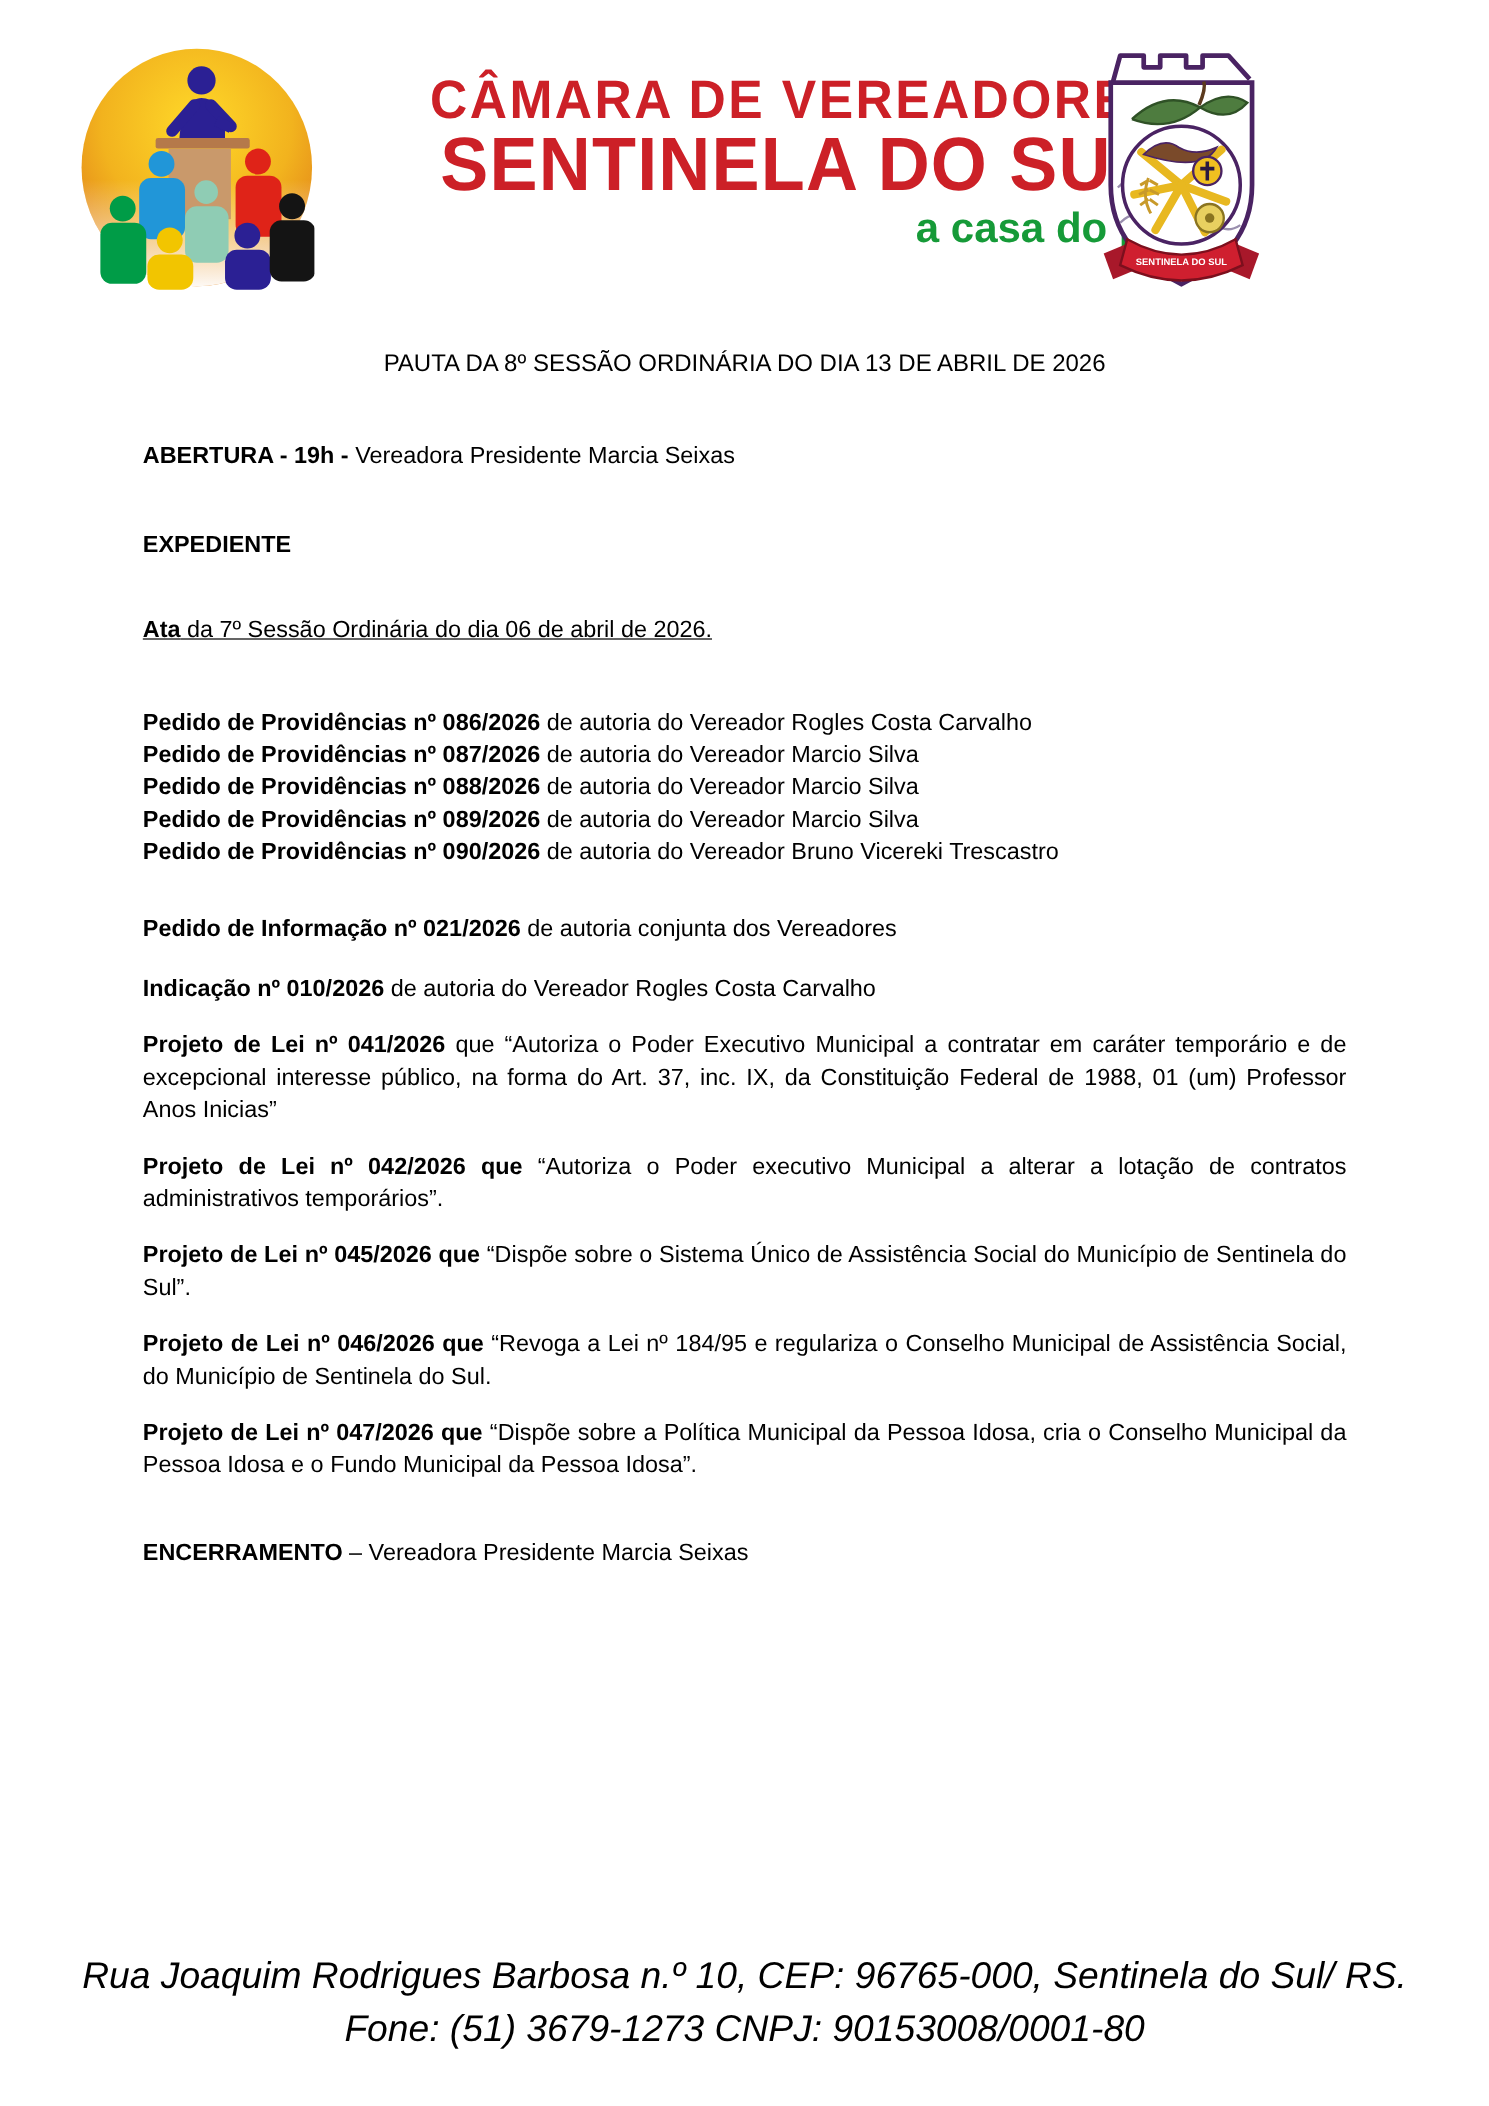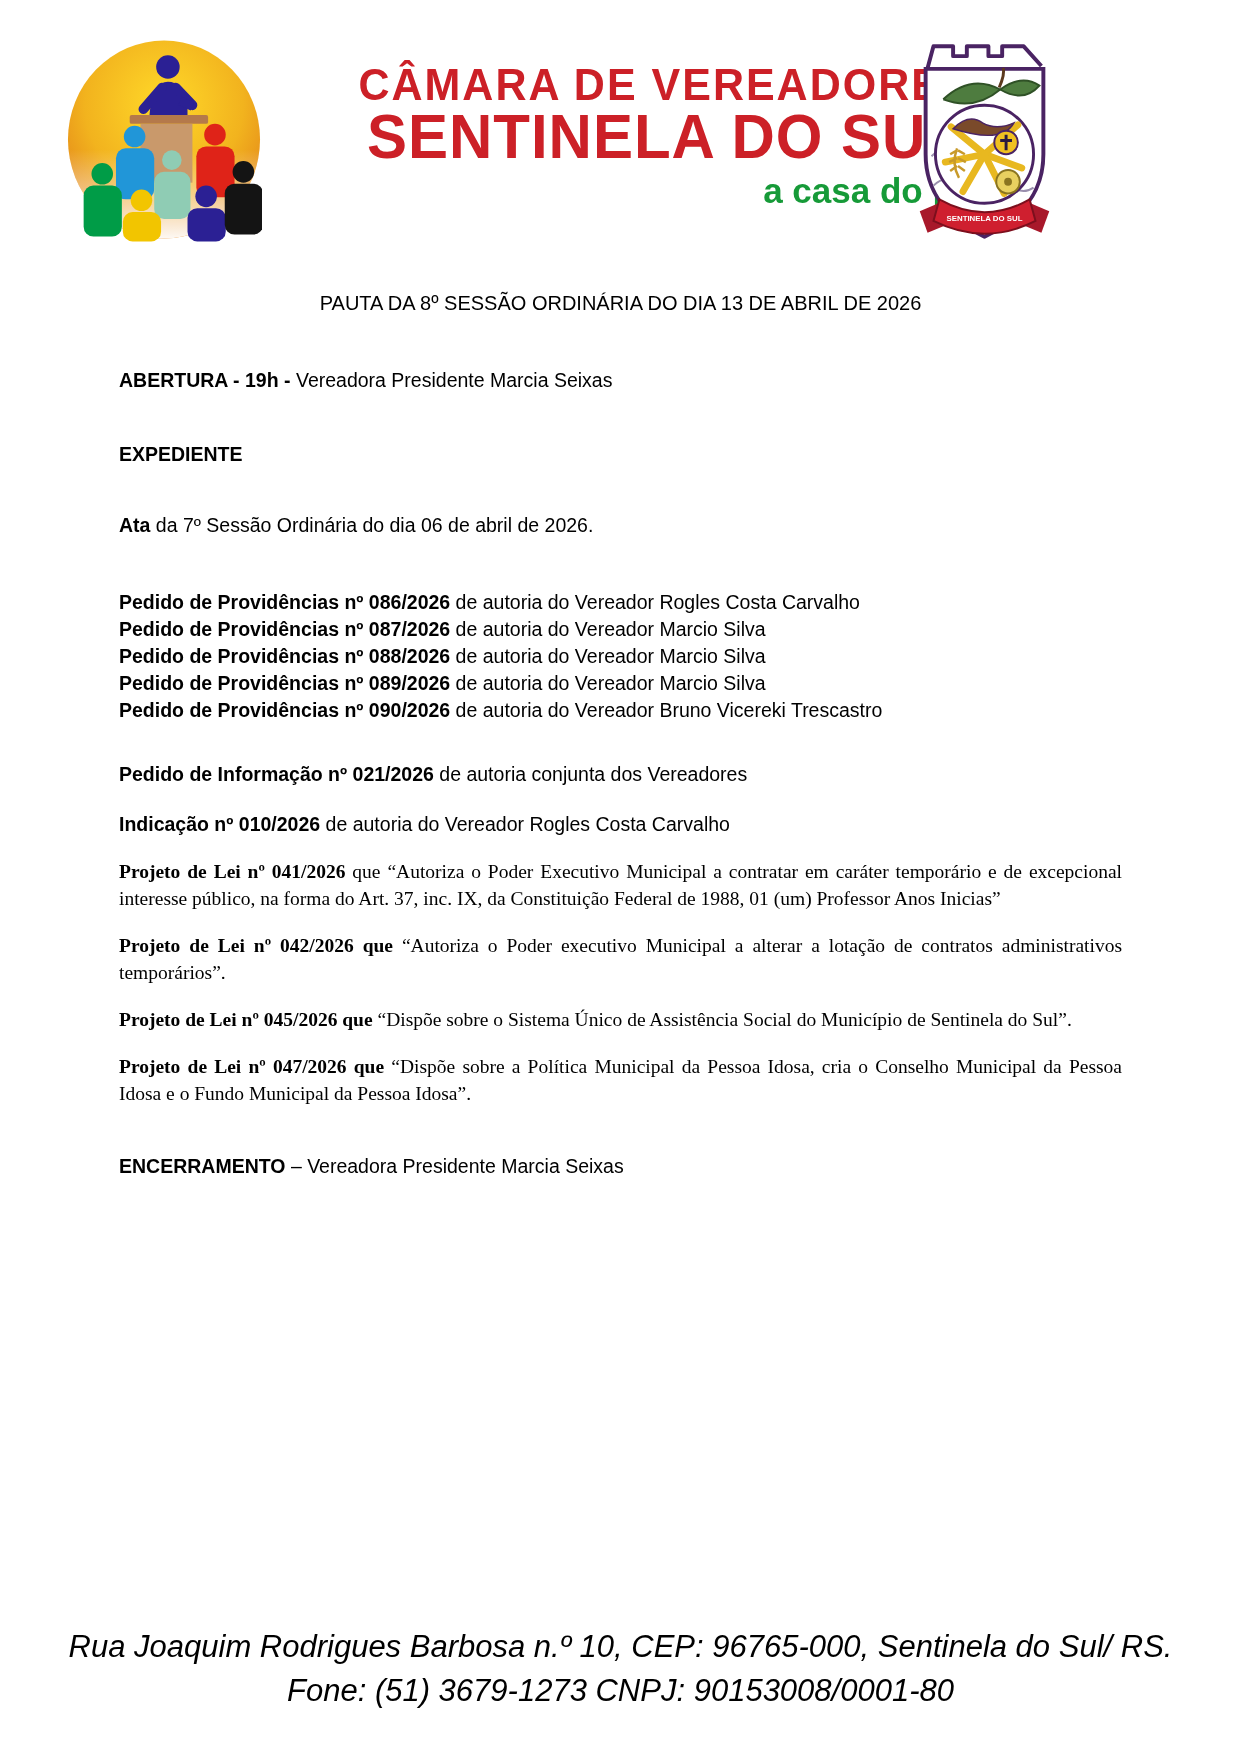--- a/index.html
+++ b/index.html
@@ -63,25 +63,25 @@
   }
   .doc b{font-weight:bold;}
   .doc-title{
     text-align:center;
     font-weight:normal;
     font-size:20px;
     margin:35px 0 0 0;
   }
   .abertura{margin-top:50px;}
   .expediente{margin-top:47px; font-weight:bold;}
-  .ata{margin-top:44px;}
+  .ata{margin-top:44px;text-decoration:underline;}
   .pedidos{margin-top:50px;}
   .pinf{margin-top:37px;}
   .indic{margin-top:23px;}
-  .projeto{margin-top:20px; text-align:justify;font-family:Liberation Serif, serif;}
+  .projeto{margin-top:20px; text-align:justify;}
   .projeto:first-of-type{margin-top:23px;}
   .encerramento{margin-top:46px;}
   
   .footer{
     position:absolute;
     top:1625px; left:0; right:0;
     text-align:center;
     font-family:Liberation Sans, sans-serif;
     font-style:italic;
     font-size:31px;
@@ -204,20 +204,21 @@
       <div><b>Pedido de Providências nº 090/2026</b><span> de autoria do Vereador Bruno Vicereki Trescastro</span></div>
     </div>
 
     <p class="pinf"><b>Pedido de Informação nº 021/2026</b><span> de autoria conjunta dos Vereadores</span></p>
 
     <p class="indic"><b>Indicação nº 010/2026</b><span> de autoria do Vereador Rogles Costa Carvalho</span></p>
 
     <p class="projeto"><b>Projeto de Lei nº 041/2026</b><span> que “Autoriza o Poder Executivo Municipal a contratar em caráter temporário e de excepcional interesse público, na forma do Art. 37, inc. IX, da Constituição Federal de 1988, 01 (um) Professor Anos Inicias”</span></p>
     <p class="projeto"><b>Projeto de Lei nº 042/2026 que</b><span> “Autoriza o Poder executivo Municipal a alterar a lotação de contratos administrativos temporários”.</span></p>
     <p class="projeto"><b>Projeto de Lei nº 045/2026 que</b><span> “Dispõe sobre o Sistema Único de Assistência Social do Município de Sentinela do Sul”.</span></p>
+    <p class="projeto"><b>Projeto de Lei nº 046/2026 que</b><span> “Revoga a Lei nº 184/95 e regulariza o Conselho Municipal de Assistência Social, do Município de Sentinela do Sul.</span></p>
     <p class="projeto"><b>Projeto de Lei nº 047/2026 que</b><span> “Dispõe sobre a Política Municipal da Pessoa Idosa, cria o Conselho Municipal da Pessoa Idosa e o Fundo Municipal da Pessoa Idosa”.</span></p>
 
     <p class="encerramento"><b>ENCERRAMENTO</b><span> – Vereadora Presidente Marcia Seixas</span></p>
 
   </div>
 
   <div class="footer">
     <div>Rua Joaquim Rodrigues Barbosa n.º 10, CEP: 96765-000, Sentinela do Sul/ RS.</div>
     <div>Fone: (51) 3679-1273 CNPJ: 90153008/0001-80</div>
   </div>

